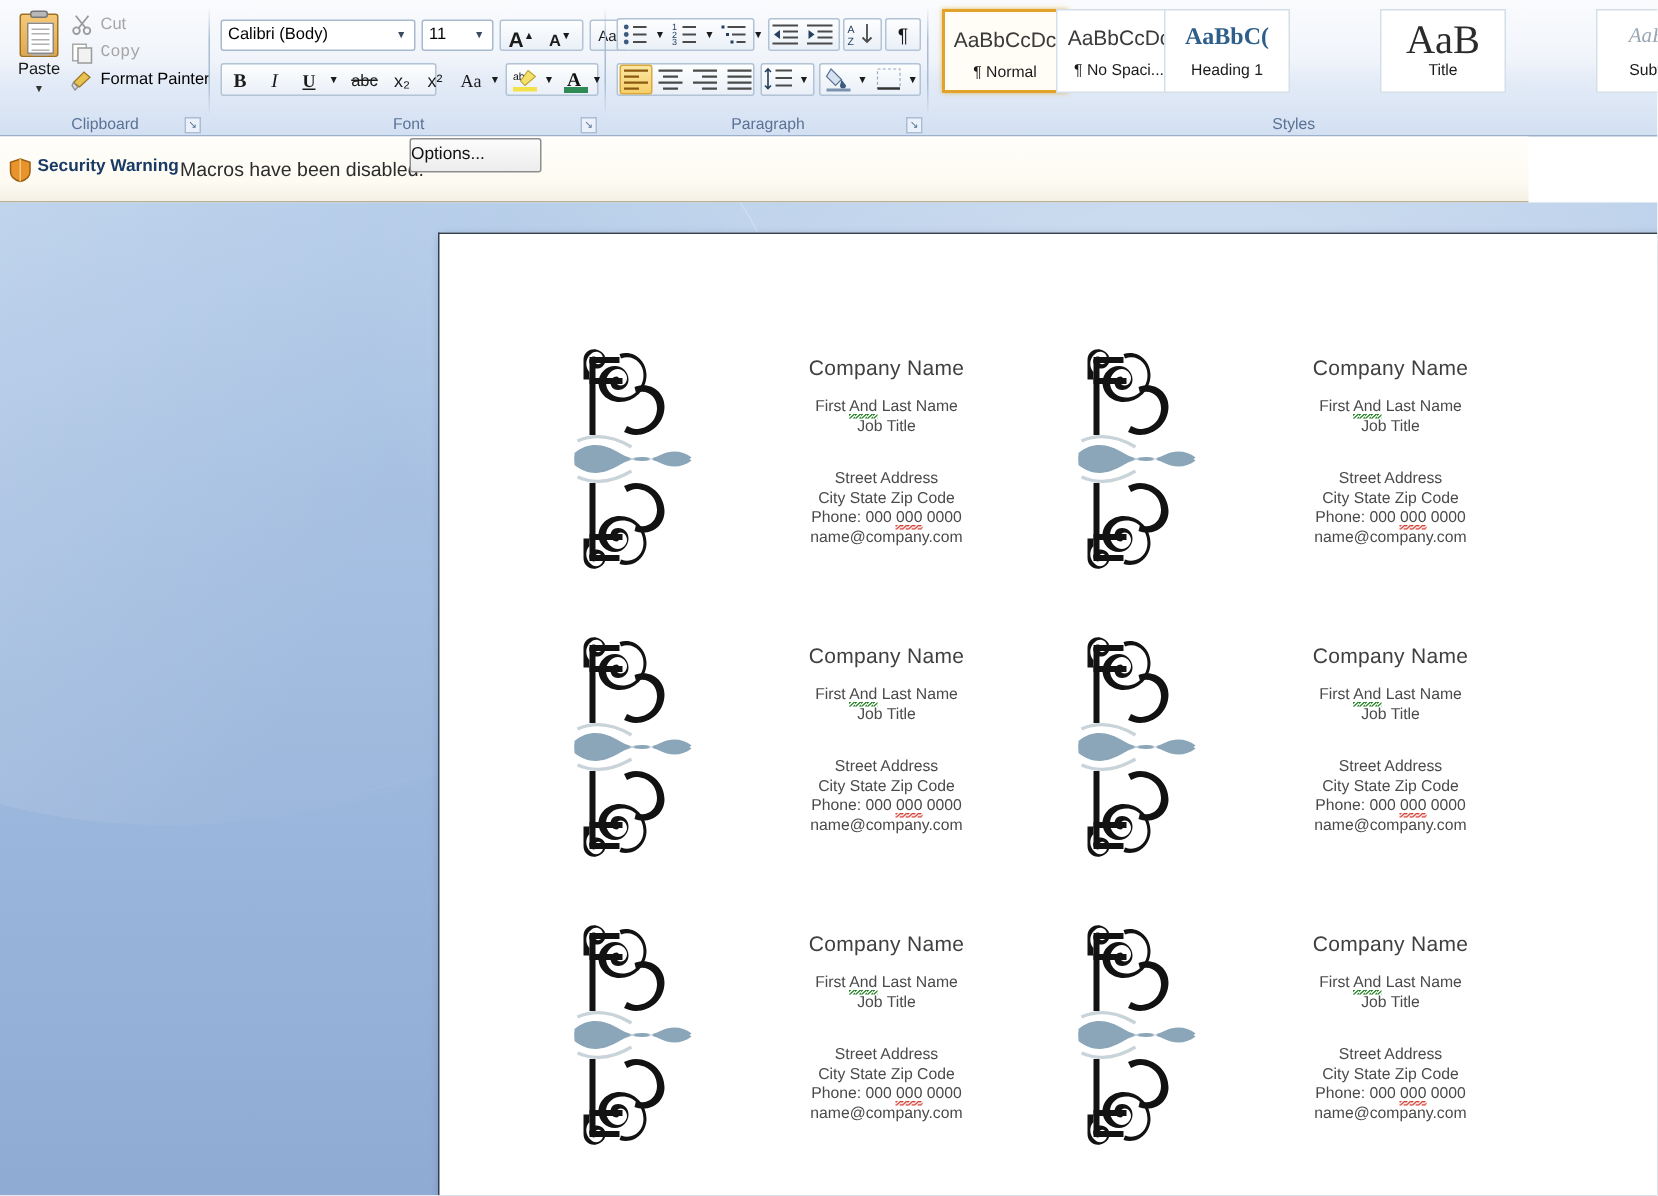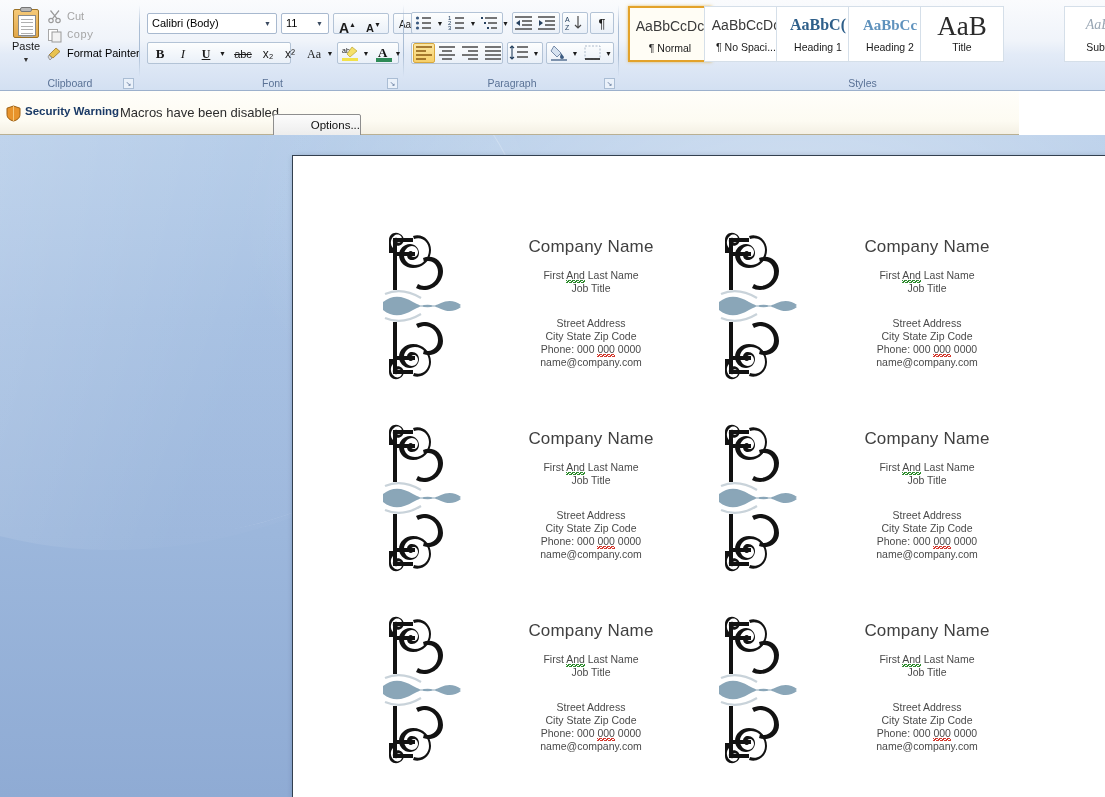--- a/index.html
+++ b/index.html
@@ -120,24 +120,24 @@
   #sec-shield { position:absolute; left:6px; top:14px; width:15px; height:17px; }
   #sec-title {
     position:absolute; left:25px; top:14px; font-size:11.5px;
     font-weight:bold; color:#1a3a66; white-space:nowrap;
   }
   #sec-msg {
     position:absolute; left:120px; top:14px; font-size:13px;
     color:#2c2c2c; white-space:nowrap;text-align:center;
   }
   #sec-opt {
-    position:absolute; left:273px; top:23px; width:88px; height:23px;
+    position:absolute; left:273px; top:1px; width:88px; height:23px;
     background:linear-gradient(to bottom,#fcfcfc,#ececec);
     border:1px solid #8e8e8e; border-radius:2px;
-    font-size:11.5px; color:#101010; text-align:right; line-height:21px; cursor:pointer;
+    font-size:11.5px; color:#101010; text-align:left; line-height:21px; cursor:pointer;
   }
 
   
   #workspace {
     position:absolute; left:0; top:135px; width:1105px; height:662px;
     background:
       radial-gradient(ellipse 900px 520px at 72% 12%, rgba(255,255,255,.40), rgba(255,255,255,0) 62%),
       linear-gradient(to bottom,#b3cbe8 0%,#a6c0e2 28%,#9cb7dc 60%,#8fabd4 100%);
     overflow:hidden;
   }
@@ -165,21 +165,21 @@
   }
 
   
   .card { position:absolute; width:336px; height:192px; }
   .orn { position:absolute; left:8px; top:6px; width:92px; height:148px; }
   .card-txt {
     position:absolute; left:104px; top:0; width:232px;
     text-align:center; color:#3f3f3f;
   }
   .cname {
-    font-size:17px; color:#404040; letter-spacing:.2px;
+    font-size:14px; color:#404040; letter-spacing:.2px;
     margin-top:11px; white-space:nowrap; font-weight:normal;
   }
   .cperson { margin-top:12px; font-size:10.5px; line-height:13px; color:#4a4a4a; }
   .caddr   { margin-top:22px; font-size:10.5px; line-height:13px; color:#4a4a4a; }
   .sq-red {
     background-image:repeating-linear-gradient(135deg,#d43a2f 0 1px,transparent 1px 2px);
     background-size:4px 3px; background-repeat:repeat-x;
     background-position:0 100%; padding-bottom:2px;
   }
   .sq-green {
@@ -442,24 +442,20 @@
       <div class="style-name">¶ Normal</div>
     </div>
     <div class="style-tile" style="left:84px;">
       <div class="style-prev">AaBbCcDc</div>
       <div class="style-name">¶ No Spaci...</div>
     </div>
     <div class="style-tile" style="left:156px;">
       <div class="style-prev" style="font-family:'Liberation Serif',serif; font-weight:bold; color:#2e5f8a; font-size:16px;">AaBbC(</div>
       <div class="style-name">Heading 1</div>
     </div>
-    <div class="style-tile" style="left:228px;">
-      <div class="style-prev" style="font-family:'Liberation Serif',serif; font-weight:bold; color:#5f92bd; font-size:15px;">AaBbCc</div>
-      <div class="style-name">Heading 2</div>
-    </div>
     <div class="style-tile" style="left:300px;">
       <div class="style-prev" style="font-family:'Liberation Serif',serif; font-size:27px; color:#2b2b2b; line-height:38px;">AaB</div>
       <div class="style-name">Title</div>
     </div>
     <div class="style-tile" style="left:444px;">
       <div class="style-prev" style="font-family:'Liberation Serif',serif; font-style:italic; color:#9aa7b4; font-size:14px;">AaBbC</div>
       <div class="style-name">Subtle E</div>
     </div>
     <div class="group-label">Styles</div>
   </div>

